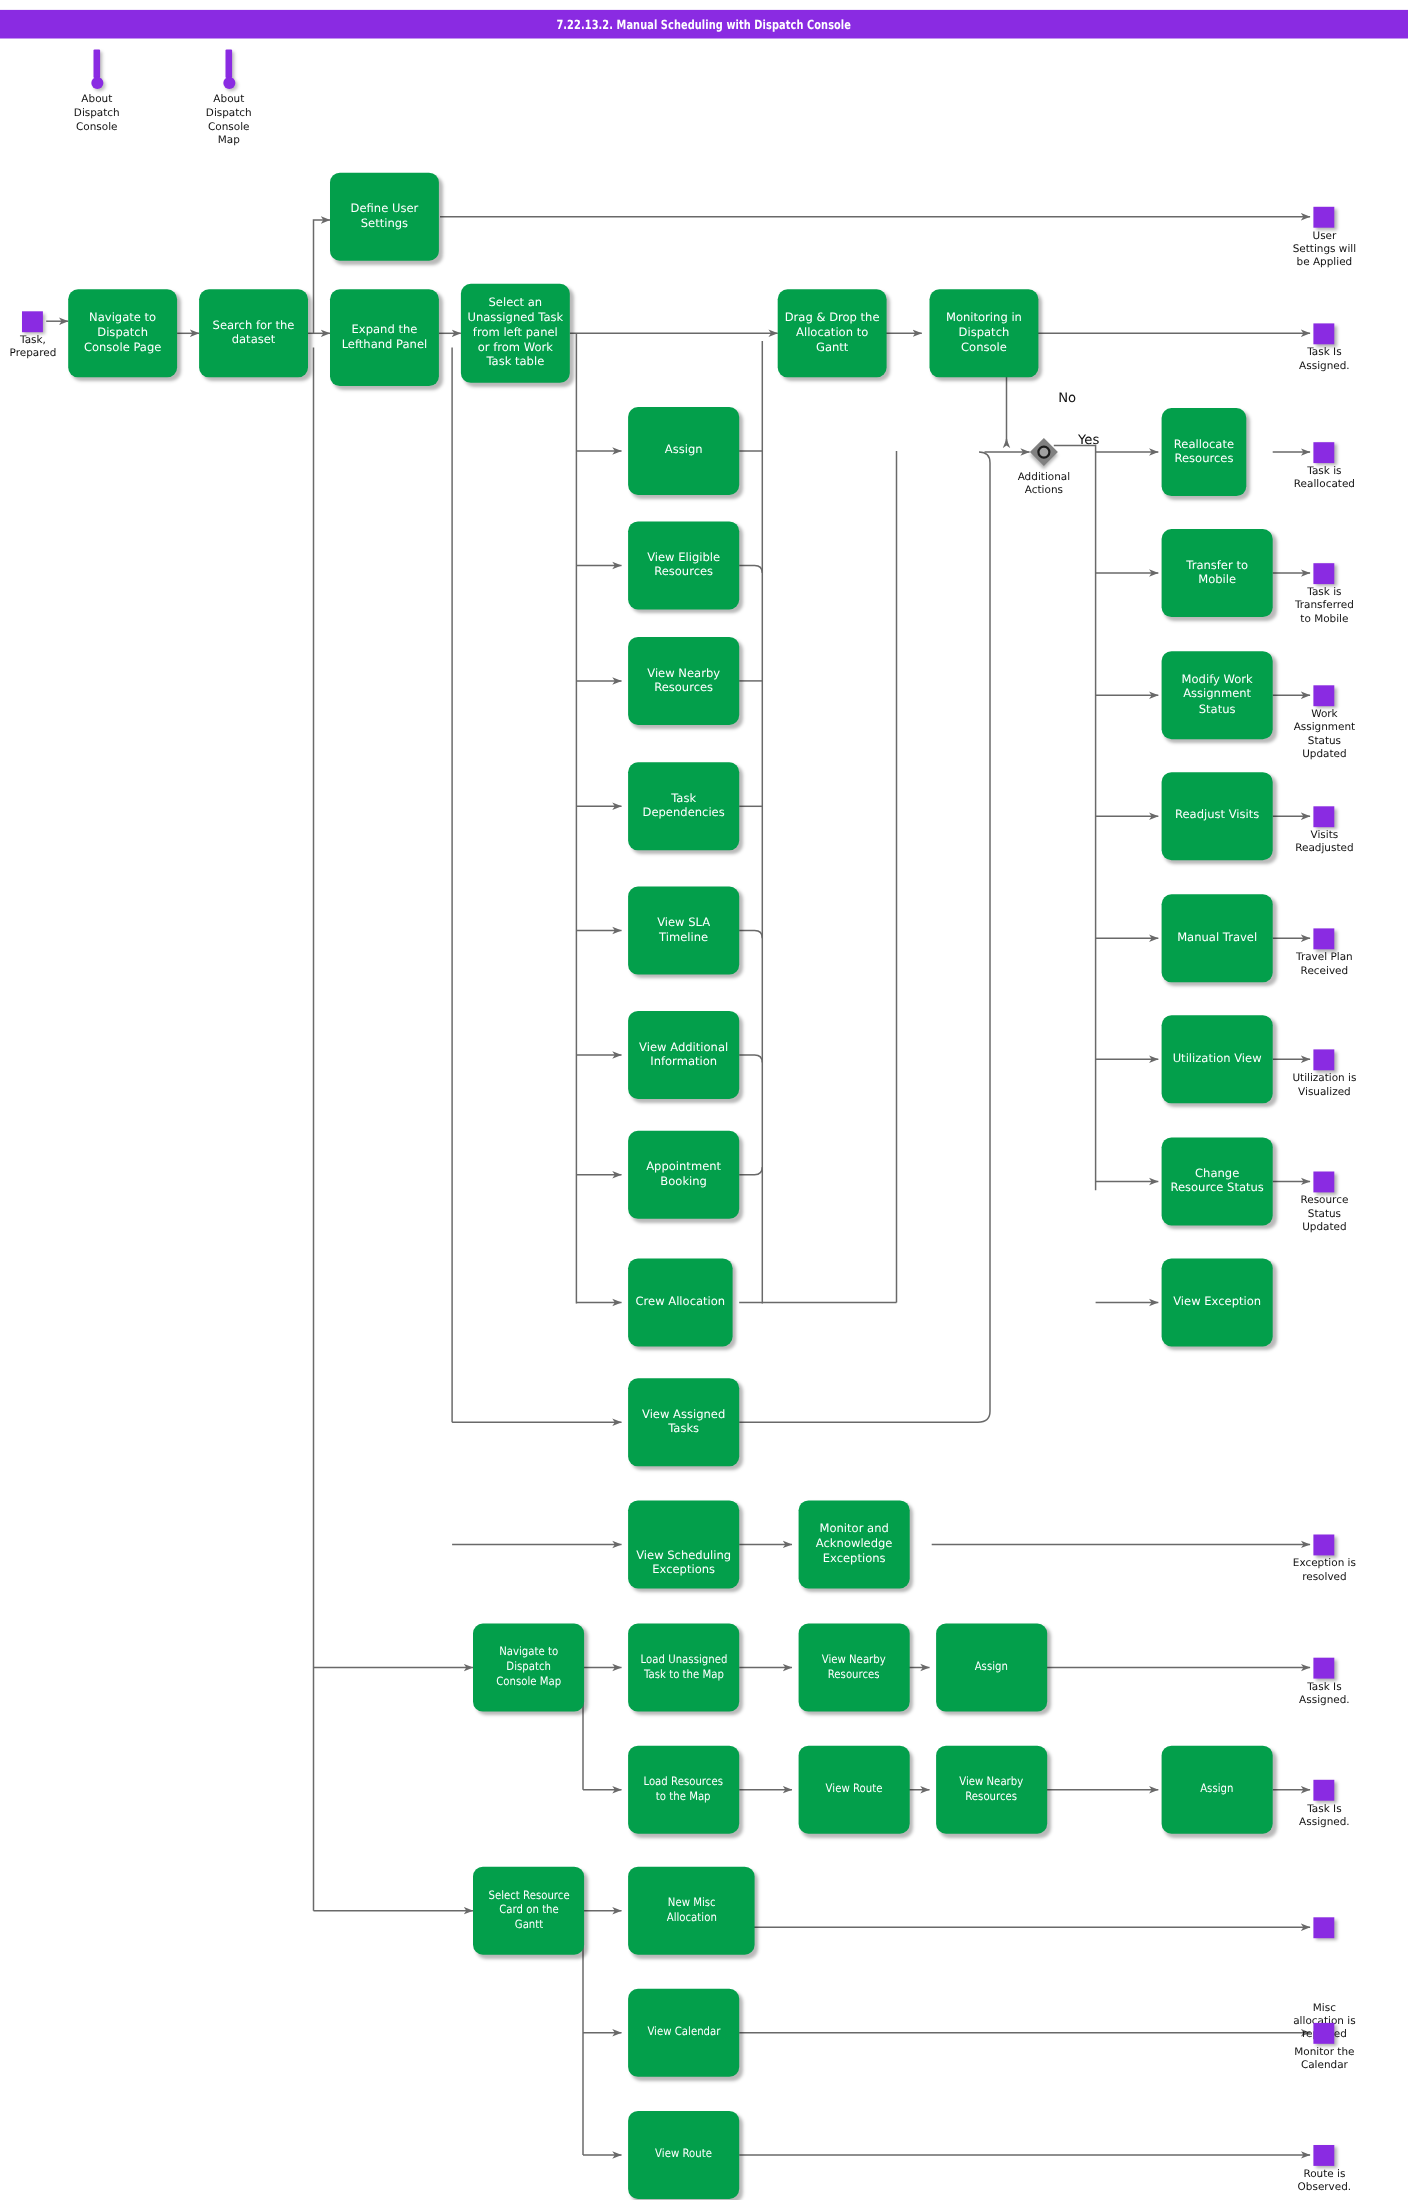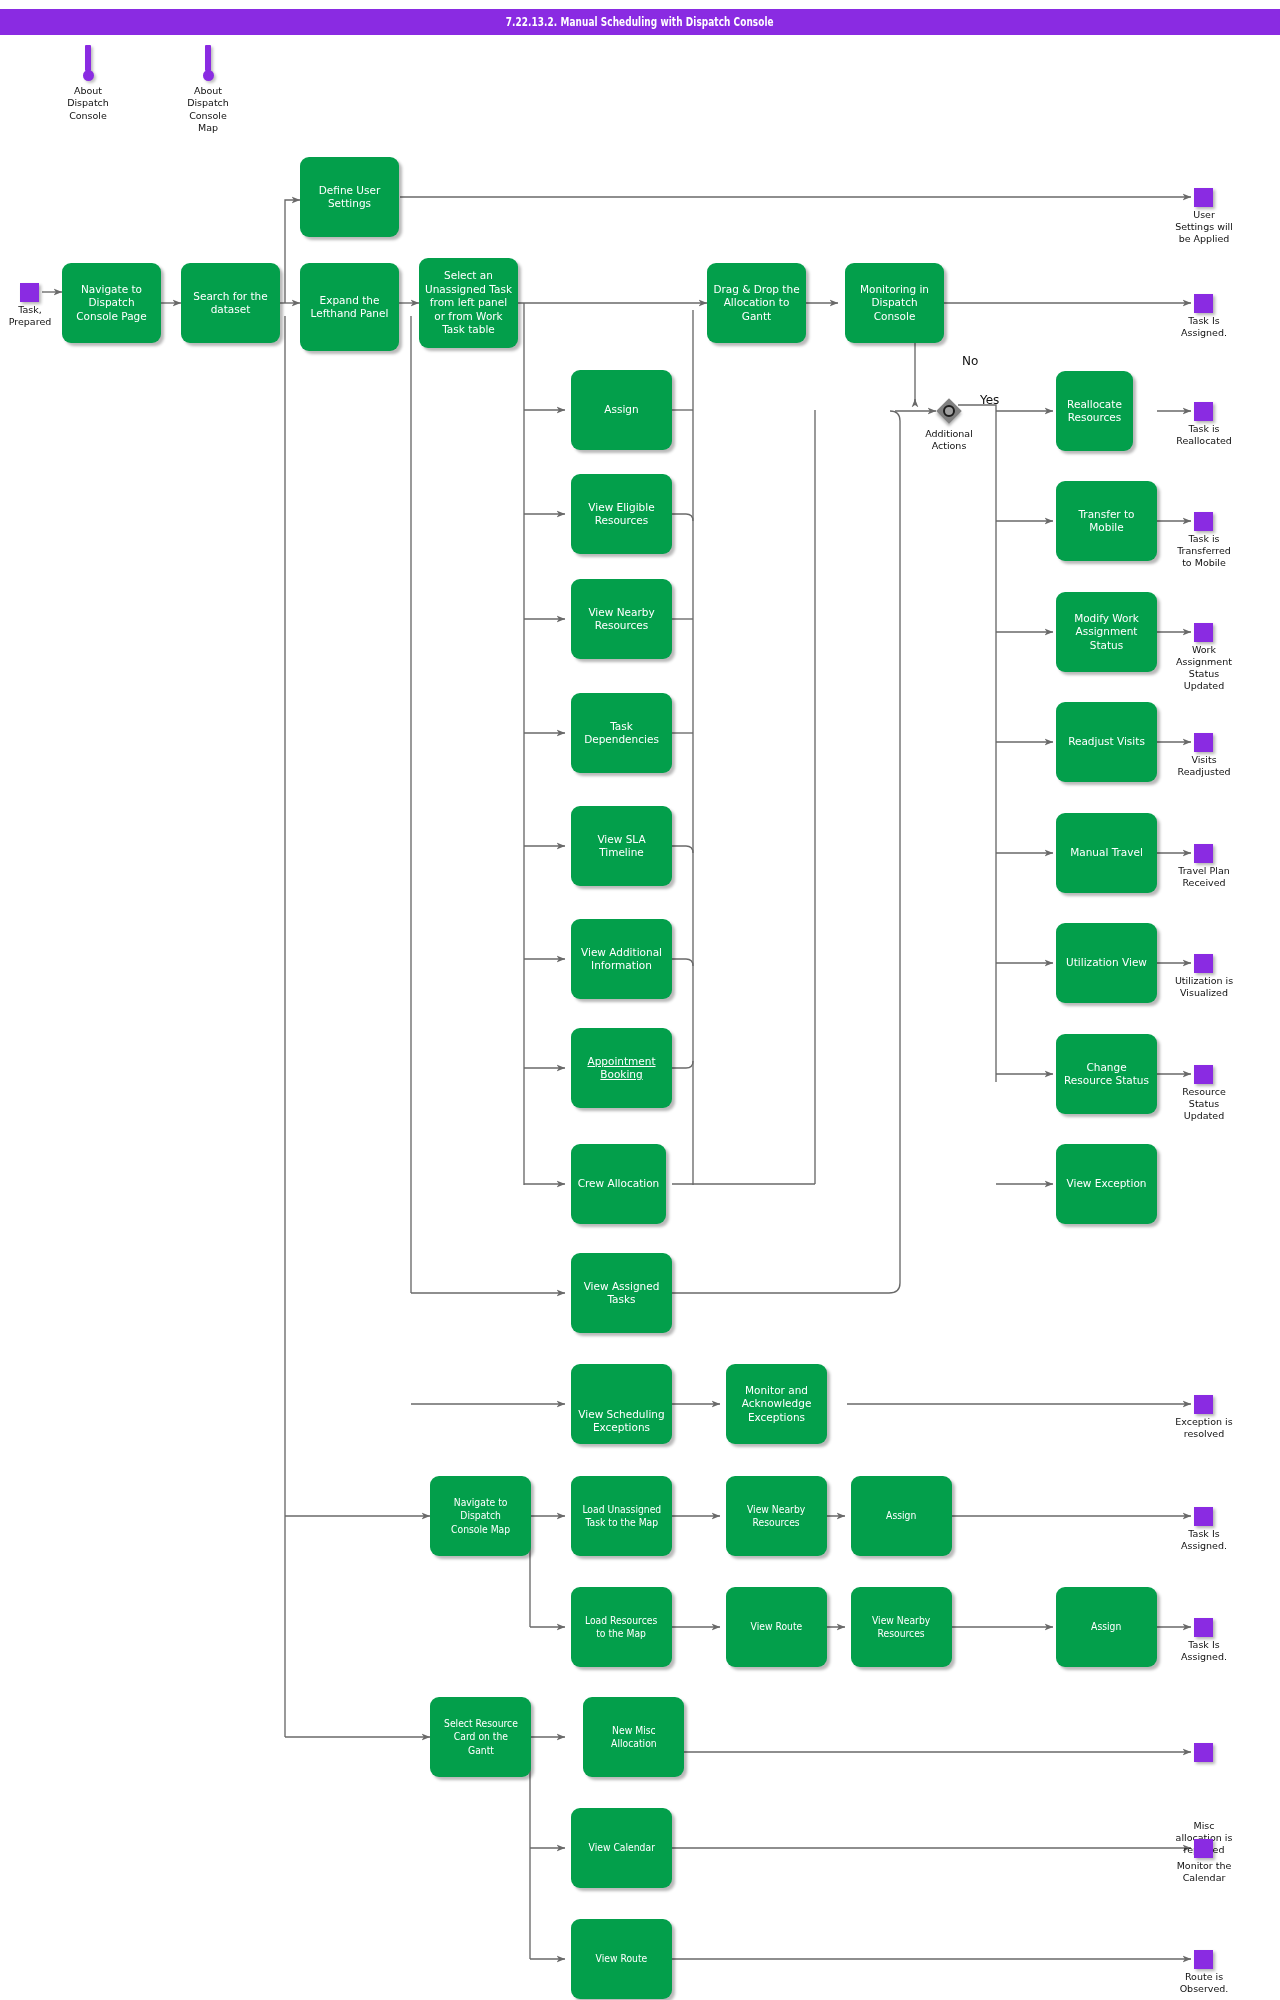--- a/index.html
+++ b/index.html
@@ -284,21 +284,21 @@
 Dependencies</span>
     </div>
   <div class="node" style="left:571px;top:806px;width:101px;height:80px;">
     <span style="white-space: pre-line;">View SLA
 Timeline</span>
     </div>
   <div class="node" style="left:571px;top:919px;width:101px;height:80px;">
     <span style="white-space: pre-line;">View Additional
 Information</span>
     </div>
-  <div class="node" style="left:571px;top:1028px;width:101px;height:80px;text-decoration:underline;">
+  <div class="node" style="left:571px;top:1028px;width:101px;height:80px;">
     <span style="white-space: pre-line;">Appointment
 Booking</span>
     </div>
   <div class="node" style="left:571px;top:1144px;width:95px;height:80px;">
     <span>Crew Allocation</span>
     </div>
 
   <div class="node" style="left:571px;top:1253px;width:101px;height:80px;">
     <span style="white-space: pre-line;">View Assigned
 Tasks</span>
@@ -373,21 +373,21 @@
     </div>
   <div class="node cond" style="left:1056px;top:1587px;width:101px;height:80px;">
     <span>Assign</span>
     </div>
 
   <div class="node cond" style="left:430px;top:1697px;width:101px;height:80px;">
     <span style="white-space: pre-line;">Select Resource
 Card on the
 Gantt</span>
     </div>
-  <div class="node cond" style="left:571px;top:1697px;width:101px;height:80px;margin-left:12px;">
+  <div class="node cond" style="left:571px;top:1697px;width:115px;height:80px;">
     <span style="white-space: pre-line;">New Misc
 Allocation</span>
     </div>
   <div class="node cond" style="left:571px;top:1808px;width:101px;height:80px;">
     <span>View Calendar</span>
     </div>
   <div class="node cond" style="left:571px;top:1919px;width:101px;height:80px;">
     <span>View Route</span>
     </div>
 

